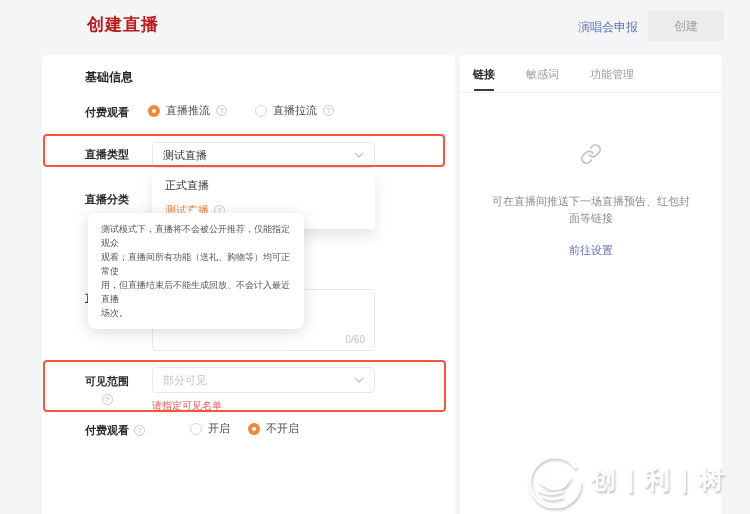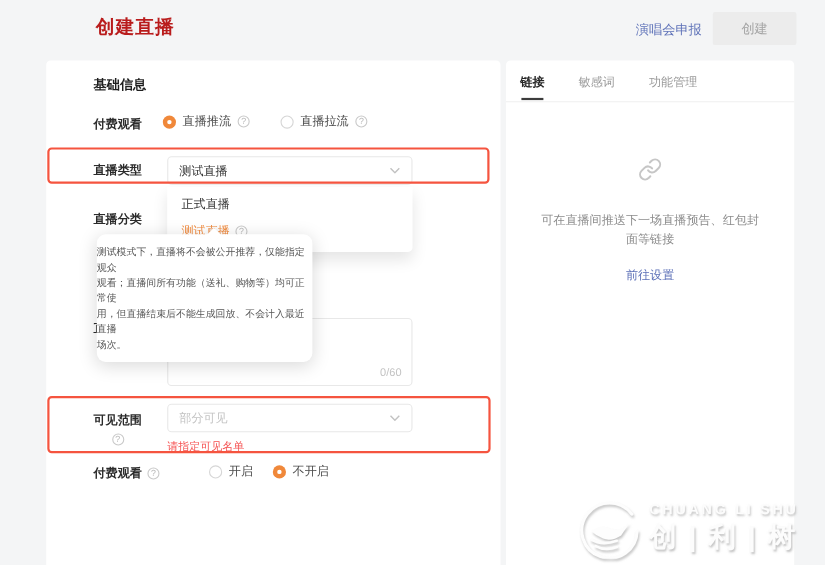--- a/index.html
+++ b/index.html
@@ -28,21 +28,21 @@
   .radio.off { background:#fff; border:1px solid #d6d6d6; }
 
   .select-box { position:absolute; height:26px; width:223px; left:110px; background:#fff; border:1px solid #e8e8e8; border-radius:4px; display:flex; align-items:center; justify-content:space-between; padding:0 10px; font-size:11px; cursor:pointer; }
   .select-box .val { color:#2e2e2e; }
   .select-box .val.placeholder { color:#c3c3c3; }
 
   .dropdown { position:absolute; left:110px; top:115px; width:223px; background:#fff; border-radius:0 0 4px 4px; box-shadow:0 7px 14px rgba(0,0,0,.10); z-index:10; padding:3px 0 6px 0; }
   .dd-item { height:25px; display:flex; align-items:center; gap:5px; padding:0 13px; font-size:11px; color:#323232; cursor:pointer; }
   .dd-item.active { color:#f0883a; }
 
-  .tooltip { position:absolute; left:46px; top:158px; width:196px; background:#fff; border-radius:8px; box-shadow:0 3px 16px rgba(0,0,0,.15); padding:9px 0; z-index:15; }
+  .tooltip { position:absolute; left:46px; top:158px; width:216px; background:#fff; border-radius:8px; box-shadow:0 3px 16px rgba(0,0,0,.15); padding:9px 13px; z-index:15; }
   .tooltip .arrow { position:absolute; left:102px; top:-4px; width:9px; height:9px; background:#fff; transform:rotate(45deg); box-shadow:-2px -2px 4px rgba(0,0,0,.04); }
   .tooltip-text { font-size:9px; line-height:14px; color:#565656; white-space:pre-line; }
 
   .topic-area { position:absolute; left:110px; top:234px; width:223px; height:62px; border:1px solid #e8e8e8; border-radius:4px;text-decoration:underline; }
   .topic-area textarea { width:100%; height:100%; border:none; resize:none; outline:none; padding:7px 10px; font-size:11px; font-family:inherit; color:#333; background:transparent; }
   .topic-area textarea::placeholder { color:#c3c3c3; }
   .char-counter { position:absolute; right:9px; bottom:5px; font-size:10px; color:#c3c3c3; }
 
   .vis-error { position:absolute; left:110px; top:344px; font-size:10px; color:#f55050; }
 
@@ -177,18 +177,17 @@
   </div>
 
   <div class="watermark">
     <svg class="wm-logo" width="58" height="58" viewBox="0 0 60 60" fill="none">
       <path d="M50 18 A26 26 0 1 0 55 34" stroke="#fdfdfd" stroke-width="3" stroke-linecap="round"></path>
       <path d="M12 34 q8 -7 17 -3 q9 4 19 -5 l-8 12 q-9 6 -17 3 q-7 -3 -11 -7z" fill="#fdfdfd"></path>
       <path d="M12 42 q10 6 24 1" stroke="#fdfdfd" stroke-width="2.4" stroke-linecap="round"></path>
       <path d="M16 48 q9 5 20 1" stroke="#fdfdfd" stroke-width="2.4" stroke-linecap="round"></path>
     </svg>
     <div class="wm-text">
-      <span class="wm-latin">CHUANG LI SHU</span>
       <span class="wm-cjk">创 | 利 | 树</span>
     </div>
   </div>
 
 </div>
 
 </body></html>

